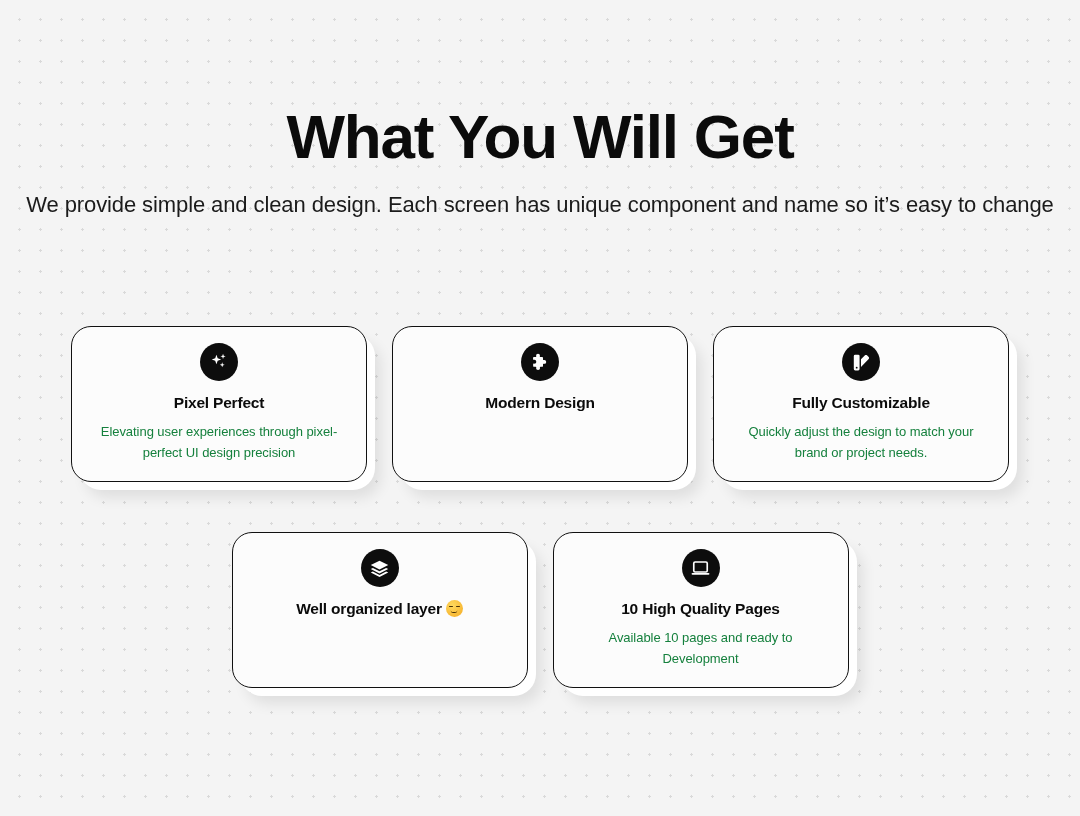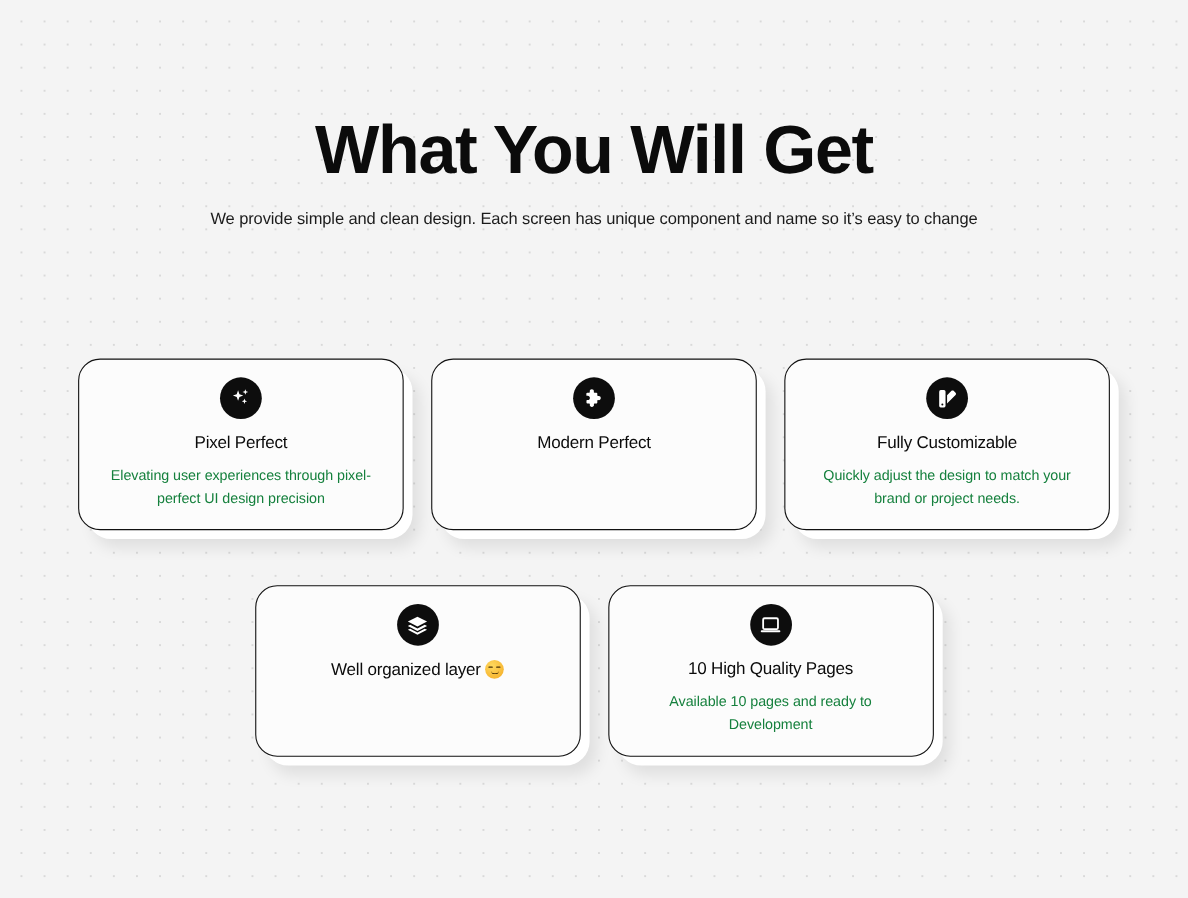--- a/index.html
+++ b/index.html
@@ -35,21 +35,21 @@
   .page-title {
     font-size: 62px;
     font-weight: 700;
     color: #0b0b0b;
     letter-spacing: -1.2px;
     line-height: 1.05;
   }
 
   .page-subtitle {
     margin-top: 20px;
-    font-size: 15px;
+    font-size: 22px;
     color: #1b1b1b;
     line-height: 1.42;
     font-weight: 400;
     letter-spacing: -0.1px;
   }
 
   
   .card-rows {
     position: absolute;
     top: 326px;
@@ -109,21 +109,21 @@
     align-items: center;
     justify-content: center;
     flex: none;
   }
 
   .card-icon svg { display: block; }
 
   .card-title {
     margin-top: 13px;
     font-size: 15.5px;
-    font-weight: 400;
+    font-weight: 700;
     color: #0b0b0b;
     letter-spacing: -0.2px;
     text-align: center;
     line-height: 1.2;
   }
 
   .card-desc {
     margin-top: 8px;
     font-size: 13px;
     color: #15803d;
@@ -197,21 +197,21 @@
       </div>
 
       <div class="card-shell">
         <div class="card-backing"></div>
         <div class="card">
           <div class="card-icon">
             <svg width="20" height="20" viewBox="0 0 24 24" fill="#ffffff" aria-hidden="true">
               <path d="M9.6 2.2c1.4 0 2.3 0.95 2.3 2.05 0 0.4-0.13 0.7-0.13 1.0 0 0.45 0.3 0.7 0.78 0.7h2.0c0.62 0 1.05 0.43 1.05 1.05v1.9c0 0.5 0.26 0.8 0.72 0.8 0.3 0 0.62-0.14 1.03-0.14 1.12 0 2.05 0.92 2.05 2.3s-0.93 2.3-2.05 2.3c-0.41 0-0.73-0.14-1.03-0.14-0.46 0-0.72 0.3-0.72 0.8v1.9c0 0.62-0.43 1.05-1.05 1.05h-1.9c-0.5 0-0.8 0.27-0.8 0.72 0 0.3 0.14 0.63 0.14 1.03 0 1.12-0.92 2.05-2.3 2.05s-2.3-0.93-2.3-2.05c0-0.4 0.14-0.73 0.14-1.03 0-0.45-0.3-0.72-0.8-0.72h-1.9c-0.62 0-1.05-0.43-1.05-1.05v-2.0c0-0.48 0.25-0.78 0.7-0.78 0.3 0 0.6 0.13 1.0 0.13 1.1 0 2.05-0.9 2.05-2.3S6.46 9.3 5.36 9.3c-0.4 0-0.7 0.13-1.0 0.13-0.45 0-0.7-0.3-0.7-0.78v-1.65c0-0.62 0.43-1.05 1.05-1.05h2.0c0.48 0 0.78-0.25 0.78-0.7 0-0.3-0.13-0.6-0.13-1.0 0-1.1 0.9-2.05 2.24-2.05z"></path>
             </svg>
           </div>
-          <div class="card-title">Modern Perfect</div>
+          <div class="card-title">Modern Design</div>
         </div>
       </div>
 
       <div class="card-shell">
         <div class="card-backing"></div>
         <div class="card">
           <div class="card-icon">
             <svg width="21" height="21" viewBox="0 0 24 24" aria-hidden="true">
               <rect x="3.2" y="3.0" width="6.6" height="18.0" rx="1.6" fill="#ffffff"></rect>
               <circle cx="6.5" cy="17.9" r="1.05" fill="#0d0d0d"></circle>

